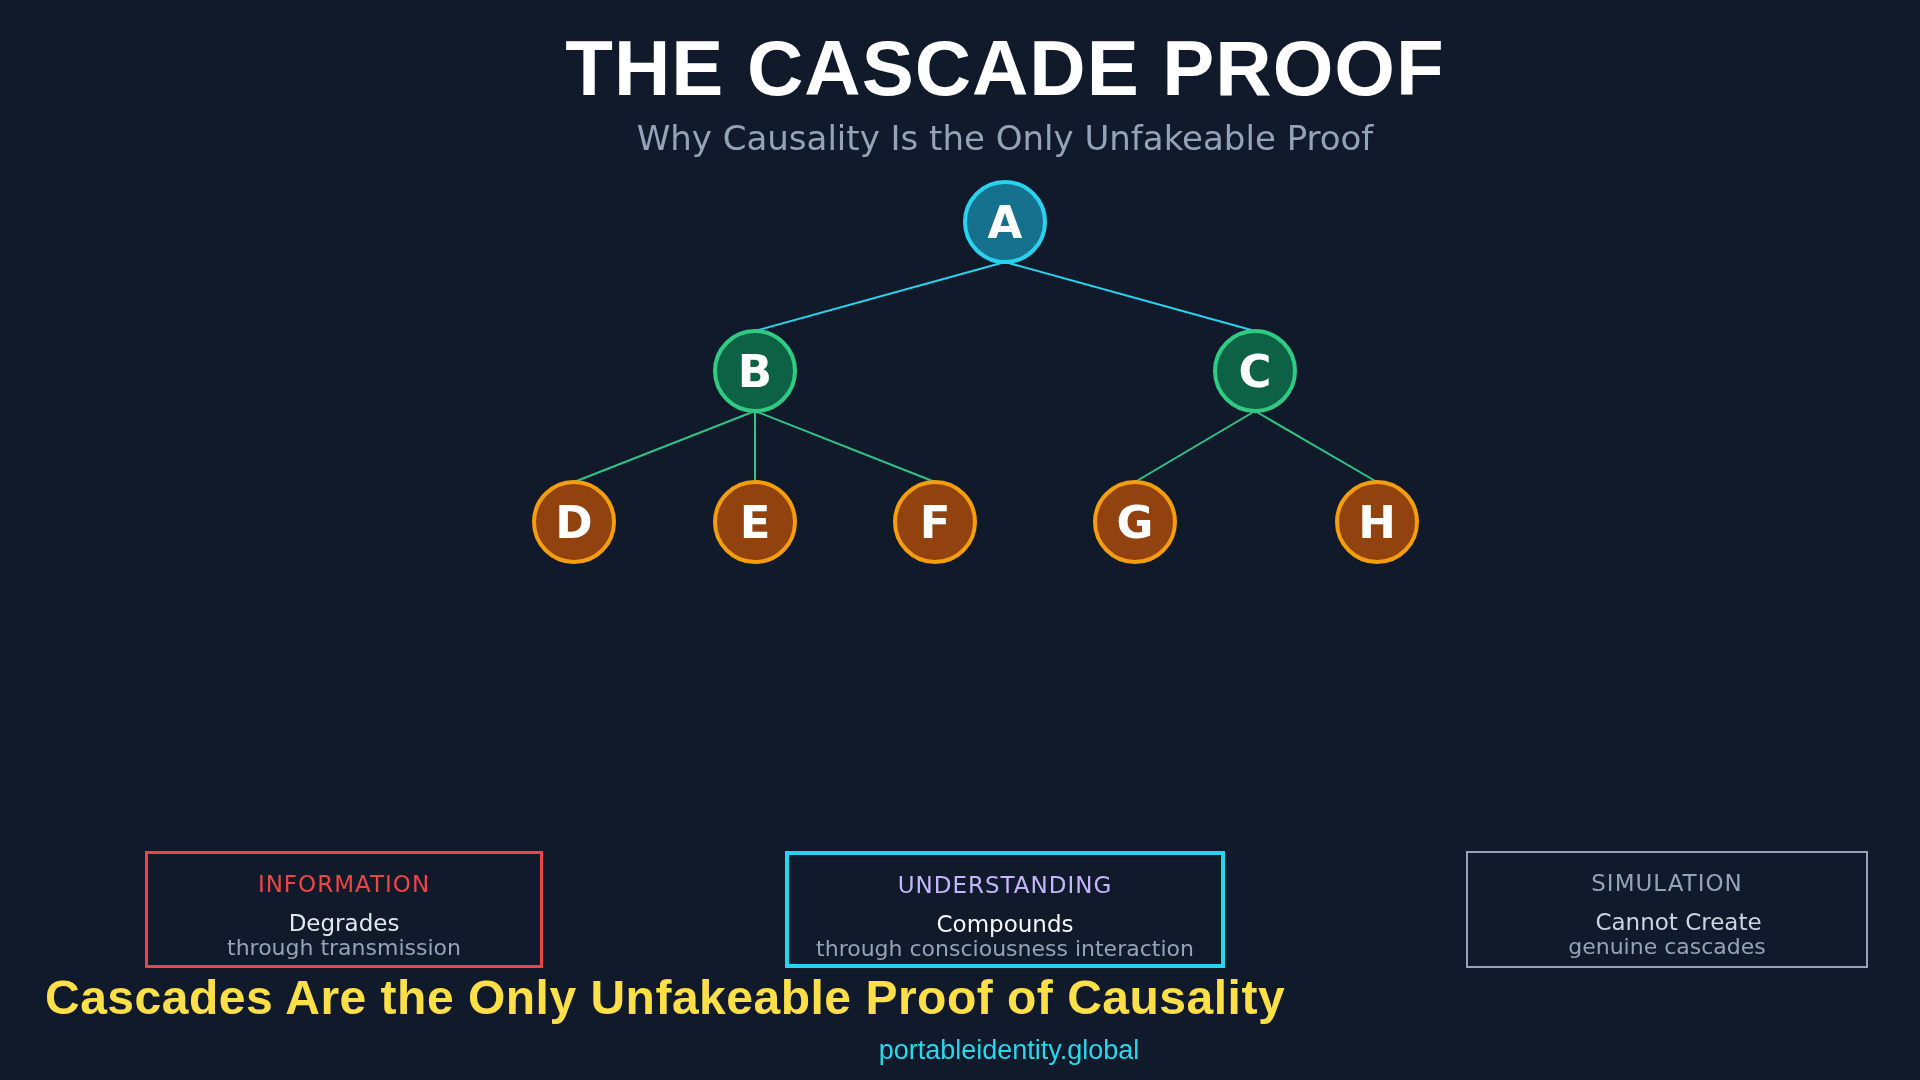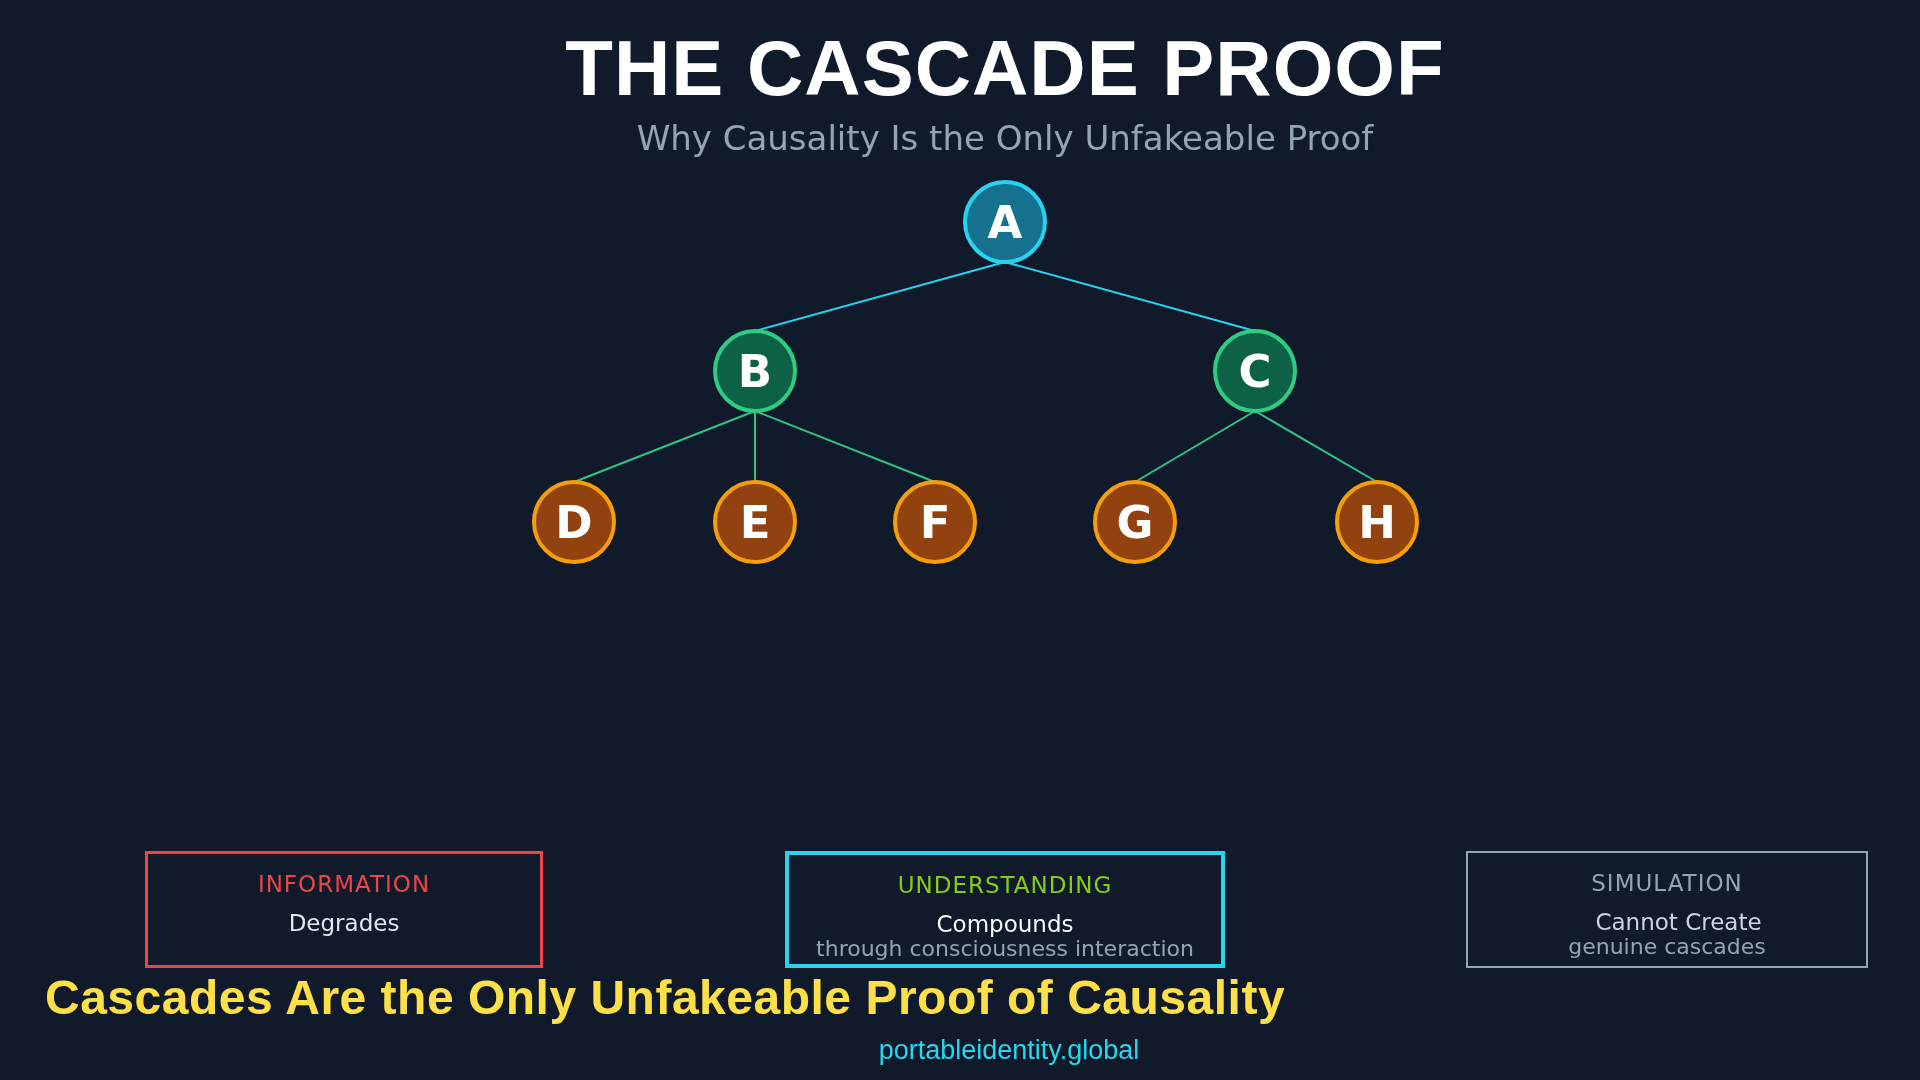--- a/index.html
+++ b/index.html
@@ -32,21 +32,21 @@
     text-align:center;padding-top:15px;font-family:"DejaVu Sans",sans-serif;
   }
   .card-title{font-size:23px;line-height:30px;letter-spacing:1px;}
   .card-line1{font-size:23px;line-height:26px;margin-top:11px;}
   .card-line2{font-size:22px;line-height:24px;}
   .card-information{left:100px;width:398px;border:3px solid #ef4444;}
   .card-information .card-title{color:#ef4444;}
   .card-information .card-line1{color:#e2e8f0;}
   .card-information .card-line2{color:#94a3b8;}
   .card-understanding{left:740px;width:440px;border:4px solid #29d3ee;}
-  .card-understanding .card-title{color:#84cc16;}
+  .card-understanding .card-title{color:#c4b5fd;}
   .card-understanding .card-line1{color:#f8fafc;text-align:center;}
   .card-understanding .card-line2{color:#94a3b8;}
   .card-simulation{left:1421px;width:402px;border:2px solid #94a3b8;}
   .card-simulation .card-title{color:#94a3b8;}
   .card-simulation .card-line1{color:#cbd5e1;padding-left:23px;}
   .card-simulation .card-line2{color:#94a3b8;}
   .headline{
     position:absolute;top:970px;left:0;width:100%;text-align:left;
     color:#fde047;font-weight:bold;font-size:48px;line-height:56px;letter-spacing:0.5px;
     font-family:"Liberation Sans",sans-serif;
@@ -104,20 +104,21 @@
     </g>
     <g class="node node-leaf">
       <circle cx="1332" cy="522" r="40"></circle>
       <text x="1332" y="538">H</text>
     </g>
   </svg>
 
   <div class="card card-information">
     <div class="card-title">INFORMATION</div>
     <div class="card-line1">Degrades</div>
+    <div class="card-line2">through transmission</div>
   </div>
 
   <div class="card card-understanding">
     <div class="card-title">UNDERSTANDING</div>
     <div class="card-line1">Compounds</div>
     <div class="card-line2">through consciousness interaction</div>
   </div>
 
   <div class="card card-simulation">
     <div class="card-title">SIMULATION</div>

